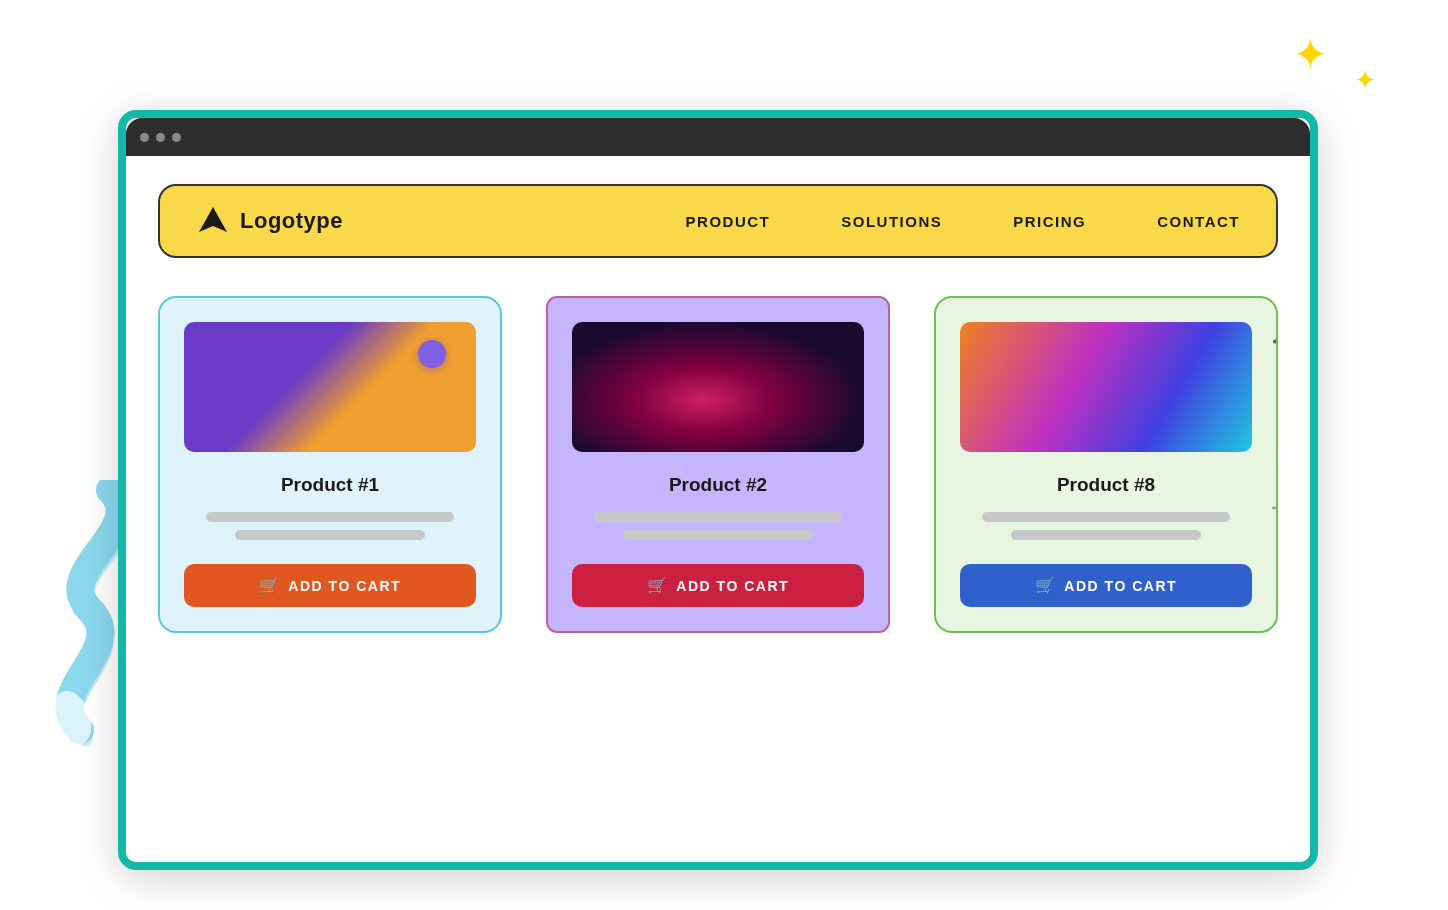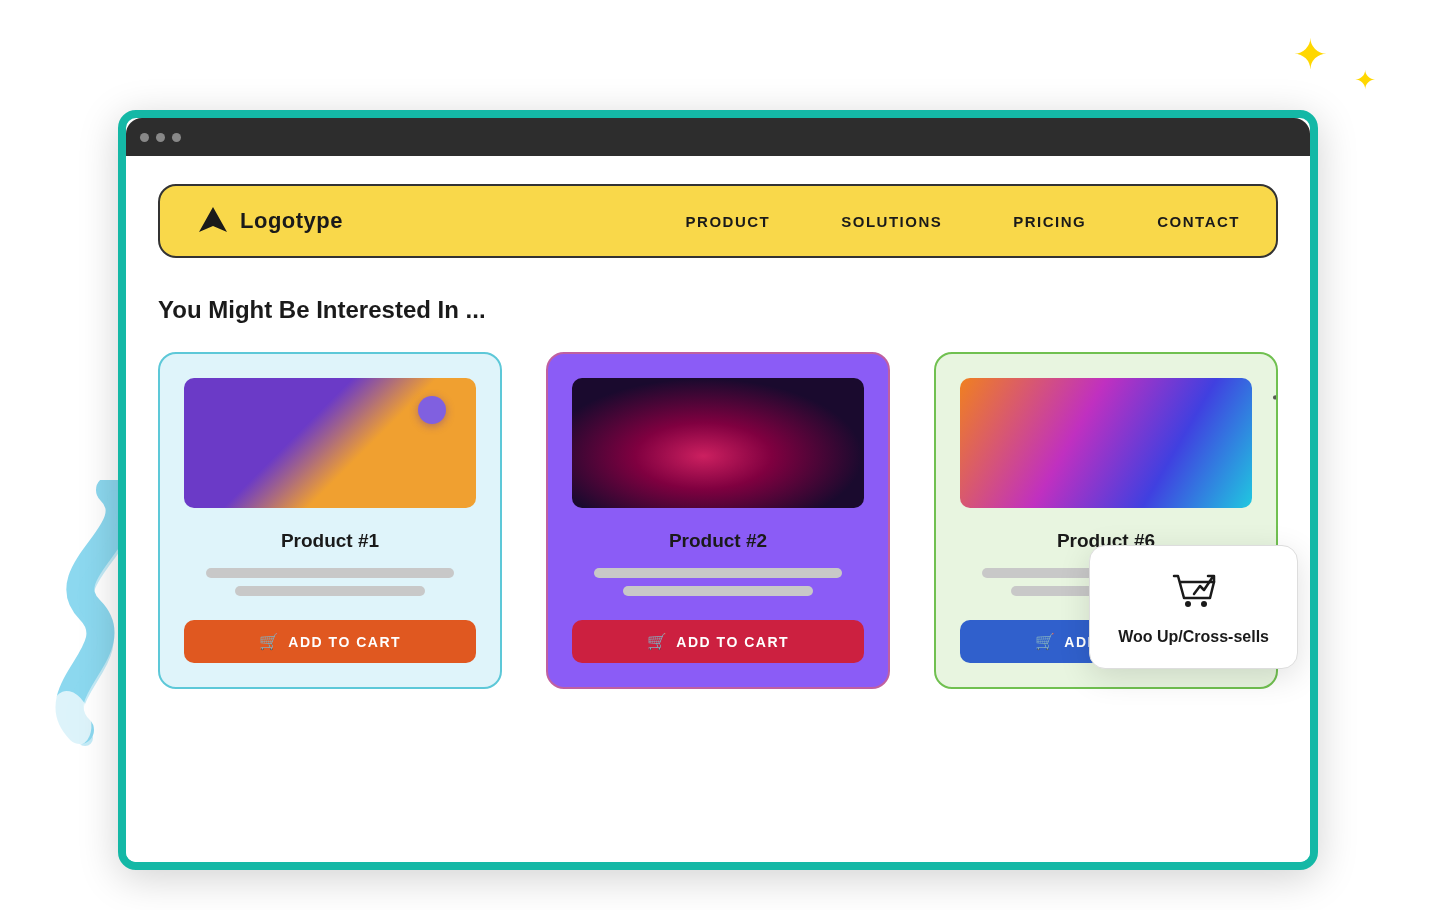--- a/index.html
+++ b/index.html
@@ -147,22 +147,23 @@
       align-items: center;
       border: 2.5px solid;
     }
 
     .product-card-1 {
       background: #DFF4FA;
       border-color: #5DC8D8;
     }
 
     .product-card-2 {
-      background: #8b5cf6;
+      background: #c4b5fd;
       border-color: #C060A0;
+      border-radius: 11px;
     }
 
     .product-card-3 {
       background: #E8F5E0;
       border-color: #70C050;
     }
 
     
     .product-image {
       width: 100%;
@@ -315,21 +316,20 @@
       </div>
 
       <div class="nav-links">
         <span class="nav-link">PRODUCT</span>
         <span class="nav-link">SOLUTIONS</span>
         <span class="nav-link">PRICING</span>
         <span class="nav-link">CONTACT</span>
       </div>
     </nav>
 
-    <h2 class="section-title">You Might Be Interested In ...</h2>
 
     <div class="products-grid">
 
       <div class="product-card-wrapper">
         <div class="product-card product-card-1">
           <div class="product-image product-img-1"></div>
           <div class="product-name">Product #1</div>
           <div class="desc-lines">
             <div class="desc-line desc-line-long"></div>
             <div class="desc-line desc-line-short"></div>
@@ -352,21 +352,21 @@
           <button class="add-to-cart-btn add-to-cart-btn-red">
             <span class="cart-icon">🛒</span>
             <span>ADD TO CART</span>
           </button>
         </div>
       </div>
 
       <div class="product-card-wrapper" style="position:relative;">
         <div class="product-card product-card-3" style="position:relative; overflow:hidden;">
           <div class="product-image product-img-3"></div>
-          <div class="product-name">Product #6</div>
+          <div class="product-name">Product #8</div>
           <div class="desc-lines">
             <div class="desc-line desc-line-long"></div>
             <div class="desc-line desc-line-short"></div>
           </div>
           <button class="add-to-cart-btn add-to-cart-btn-blue">
             <span class="cart-icon">🛒</span>
             <span>ADD TO CART</span>
           </button>
 
           <svg style="position:absolute;right:-10px;top:0;width:80px;height:100%;pointer-events:none;overflow:visible;" viewBox="0 0 80 460" preserveAspectRatio="none" xmlns="http://www.w3.org/2000/svg">
@@ -381,32 +381,18 @@
             <circle cx="68" cy="290" r="2" fill="#1a1a1a" opacity="0.45"></circle>
             <circle cx="82" cy="320" r="2" fill="#1a1a1a" opacity="0.4"></circle>
             <circle cx="76" cy="350" r="1.5" fill="#1a1a1a" opacity="0.3"></circle>
             <circle cx="93" cy="380" r="1" fill="#1a1a1a" opacity="0.25"></circle>
             <rect x="74" y="100" width="4" height="4" fill="#1a1a1a" opacity="0.5" transform="rotate(20 76 102)"></rect>
             <rect x="82" y="140" width="3" height="3" fill="#1a1a1a" opacity="0.4" transform="rotate(45 83 141)"></rect>
             <rect x="79" y="240" width="3" height="3" fill="#1a1a1a" opacity="0.35" transform="rotate(30 80 241)"></rect>
           </svg>
         </div>
 
-        <div class="tooltip-card">
-
-          <svg width="56" height="48" viewBox="0 0 56 48" xmlns="http://www.w3.org/2000/svg">
-
-            <path d="M8 8 L12 8 L18 30 L44 30 L48 14 L14 14" stroke="#1a1a1a" stroke-width="2.5" fill="none" stroke-linecap="round" stroke-linejoin="round"></path>
-
-            <circle cx="22" cy="36" r="3" fill="#1a1a1a"></circle>
-            <circle cx="38" cy="36" r="3" fill="#1a1a1a"></circle>
-
-            <polyline points="28,26 34,18 38,22 46,10" stroke="#1a1a1a" stroke-width="2.5" fill="none" stroke-linecap="round" stroke-linejoin="round"></polyline>
-            <polyline points="42,8 48,8 48,14" stroke="#1a1a1a" stroke-width="2.5" fill="none" stroke-linecap="round" stroke-linejoin="round"></polyline>
-          </svg>
-          <span class="tooltip-text">Woo Up/Cross-sells</span>
-        </div>
       </div>
 
     </div>
 
   </div>
 </div>
 
 </body></html>

